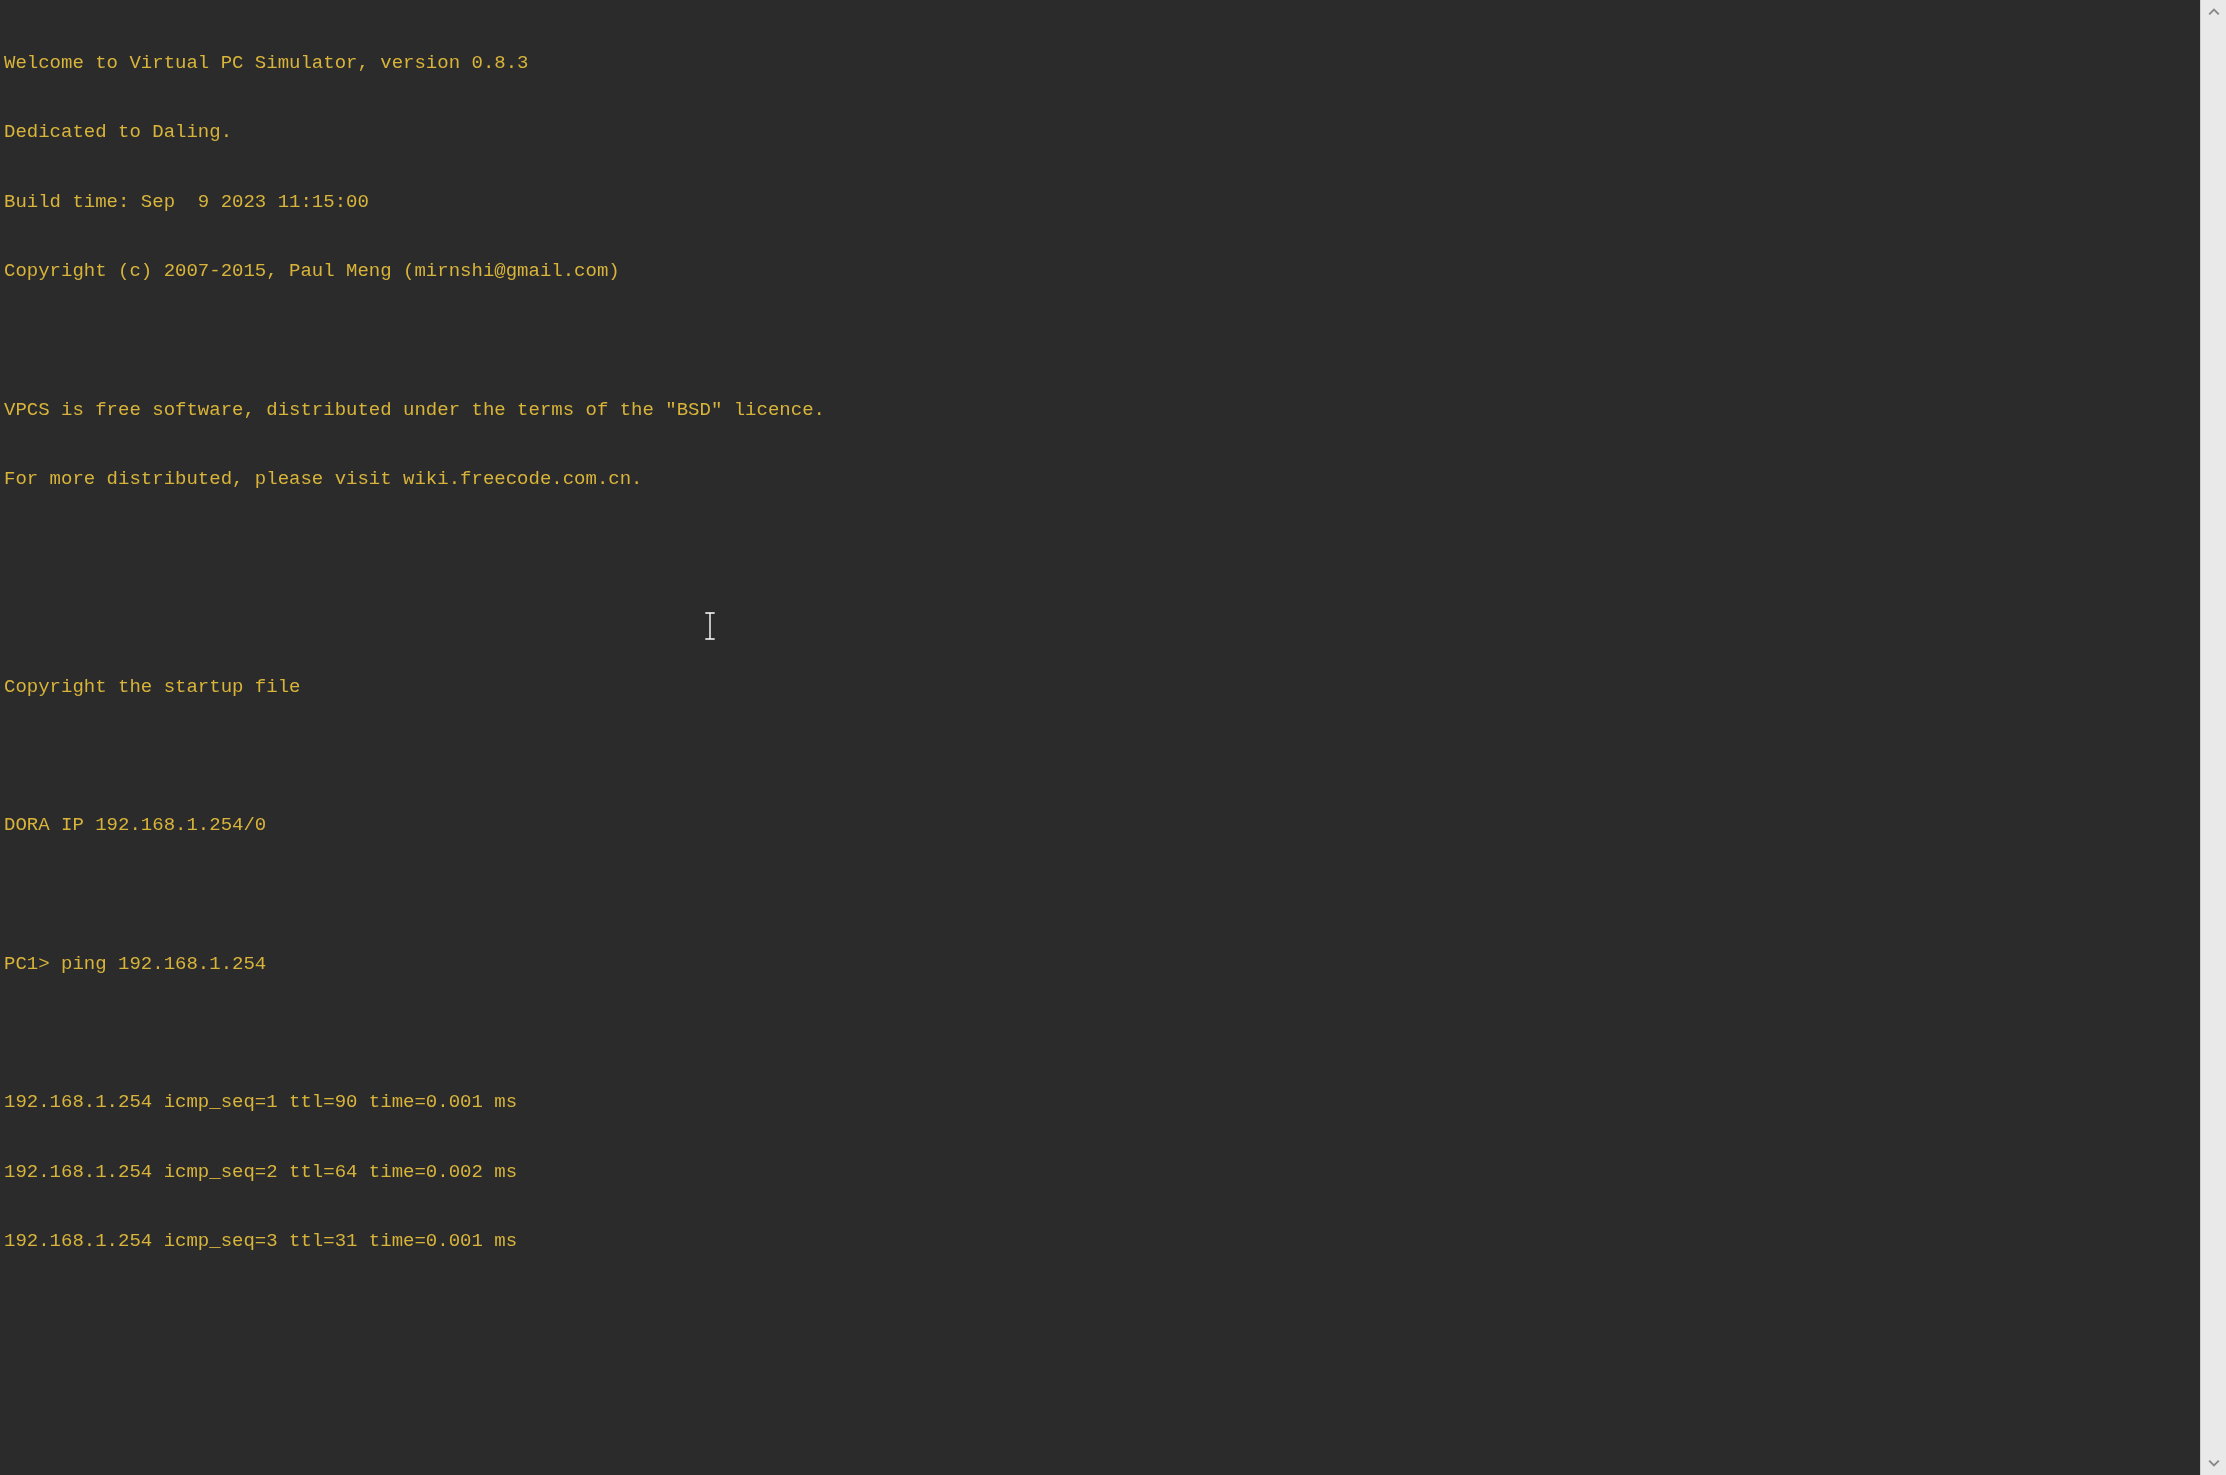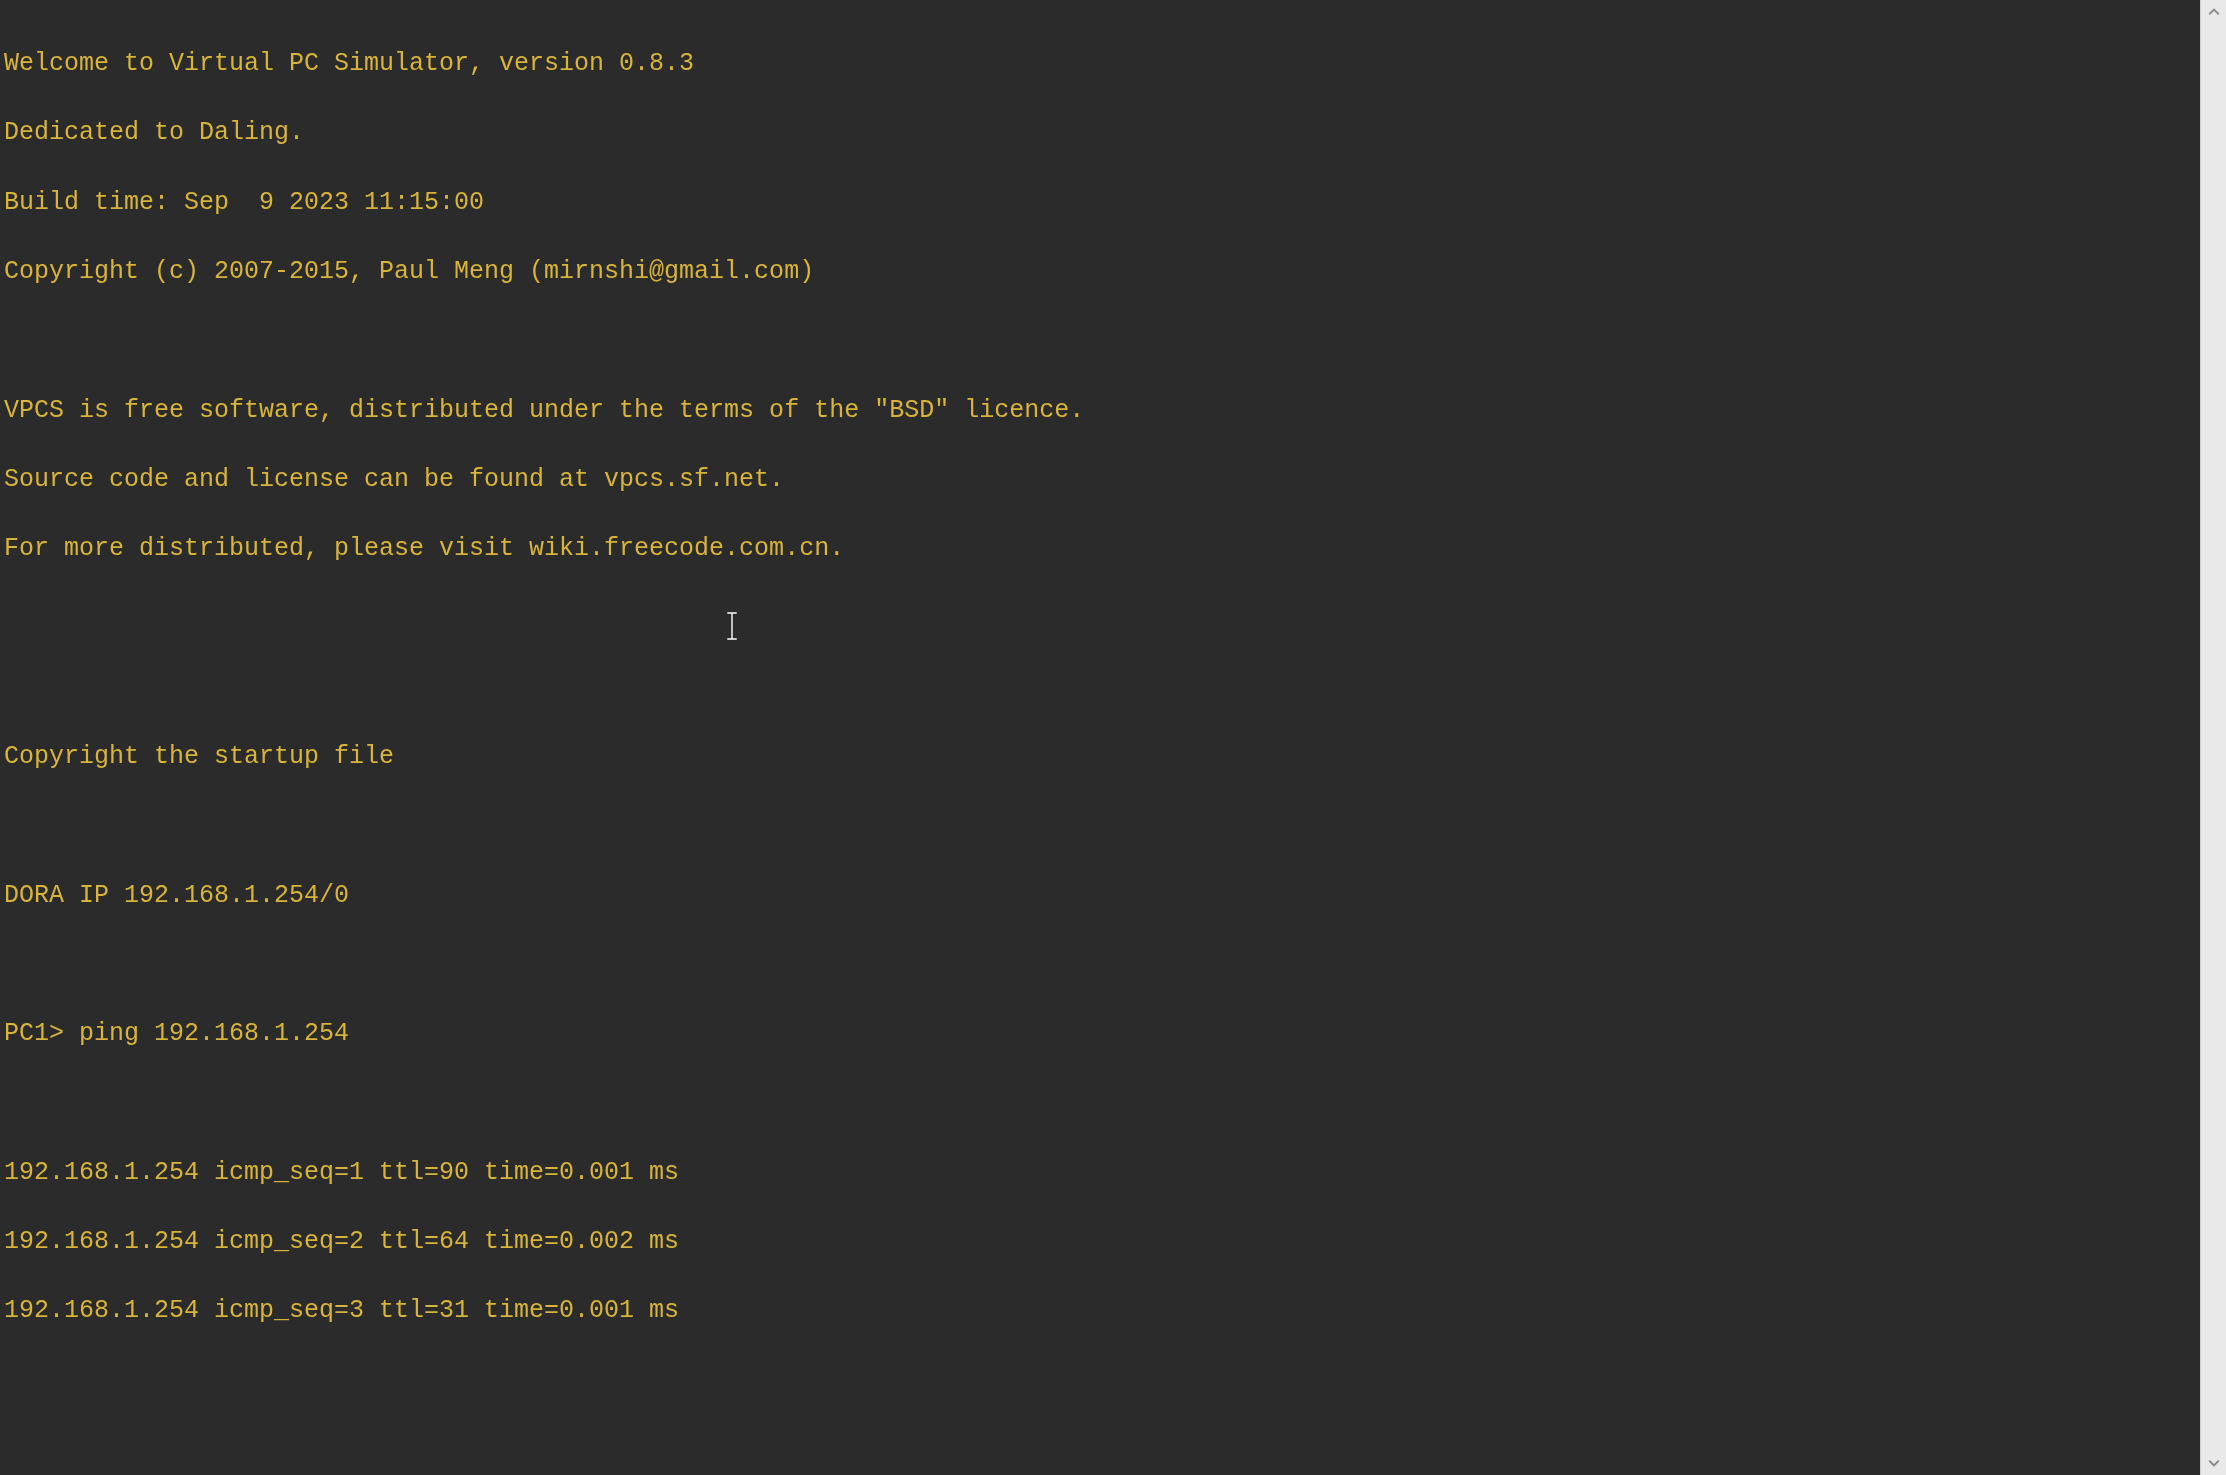--- a/index.html
+++ b/index.html
@@ -10,21 +10,21 @@
       display: flex;
       width: 100%;
       height: 100%;
     }
 
     .terminal {
       flex: 1;
       background: #2b2b2b;
       color: #d8b43a;
       padding: 6px 4px;
-      font-size: 25px;
+      font-size: 19px;
       line-height: 23.1px;
       white-space: pre;
       overflow-y: auto;
       cursor: text;
       position: relative;
     }
 
     .term-line { min-height: 23.1px; }
 
     .scrollbar-col {
@@ -61,21 +61,20 @@
 <body>
 
 <div class="container">
   <div class="terminal">
     <div class="term-line">Welcome to Virtual PC Simulator, version 0.8.3</div>
     <div class="term-line">Dedicated to Daling.</div>
     <div class="term-line">Build time: Sep  9 2023 11:15:00</div>
     <div class="term-line">Copyright (c) 2007-2015, Paul Meng (mirnshi@gmail.com)</div>
     <div class="term-line"></div>
     <div class="term-line">VPCS is free software, distributed under the terms of the "BSD" licence.</div>
-    <div class="term-line">Source code and license can be found at vpcs.sf.net.</div>
     <div class="term-line">For more distributed, please visit wiki.freecode.com.cn.</div>
     <div class="term-line"></div>
     <div class="term-line"></div>
     <div class="term-line">Copyright the startup file</div>
     <div class="term-line"></div>
     <div class="term-line">DORA IP 192.168.1.254/0</div>
     <div class="term-line"></div>
     <div class="term-line">PC1&gt; ping 192.168.1.254</div>
     <div class="term-line"></div>
     <div class="term-line">192.168.1.254 icmp_seq=1 ttl=90 time=0.001 ms</div>

